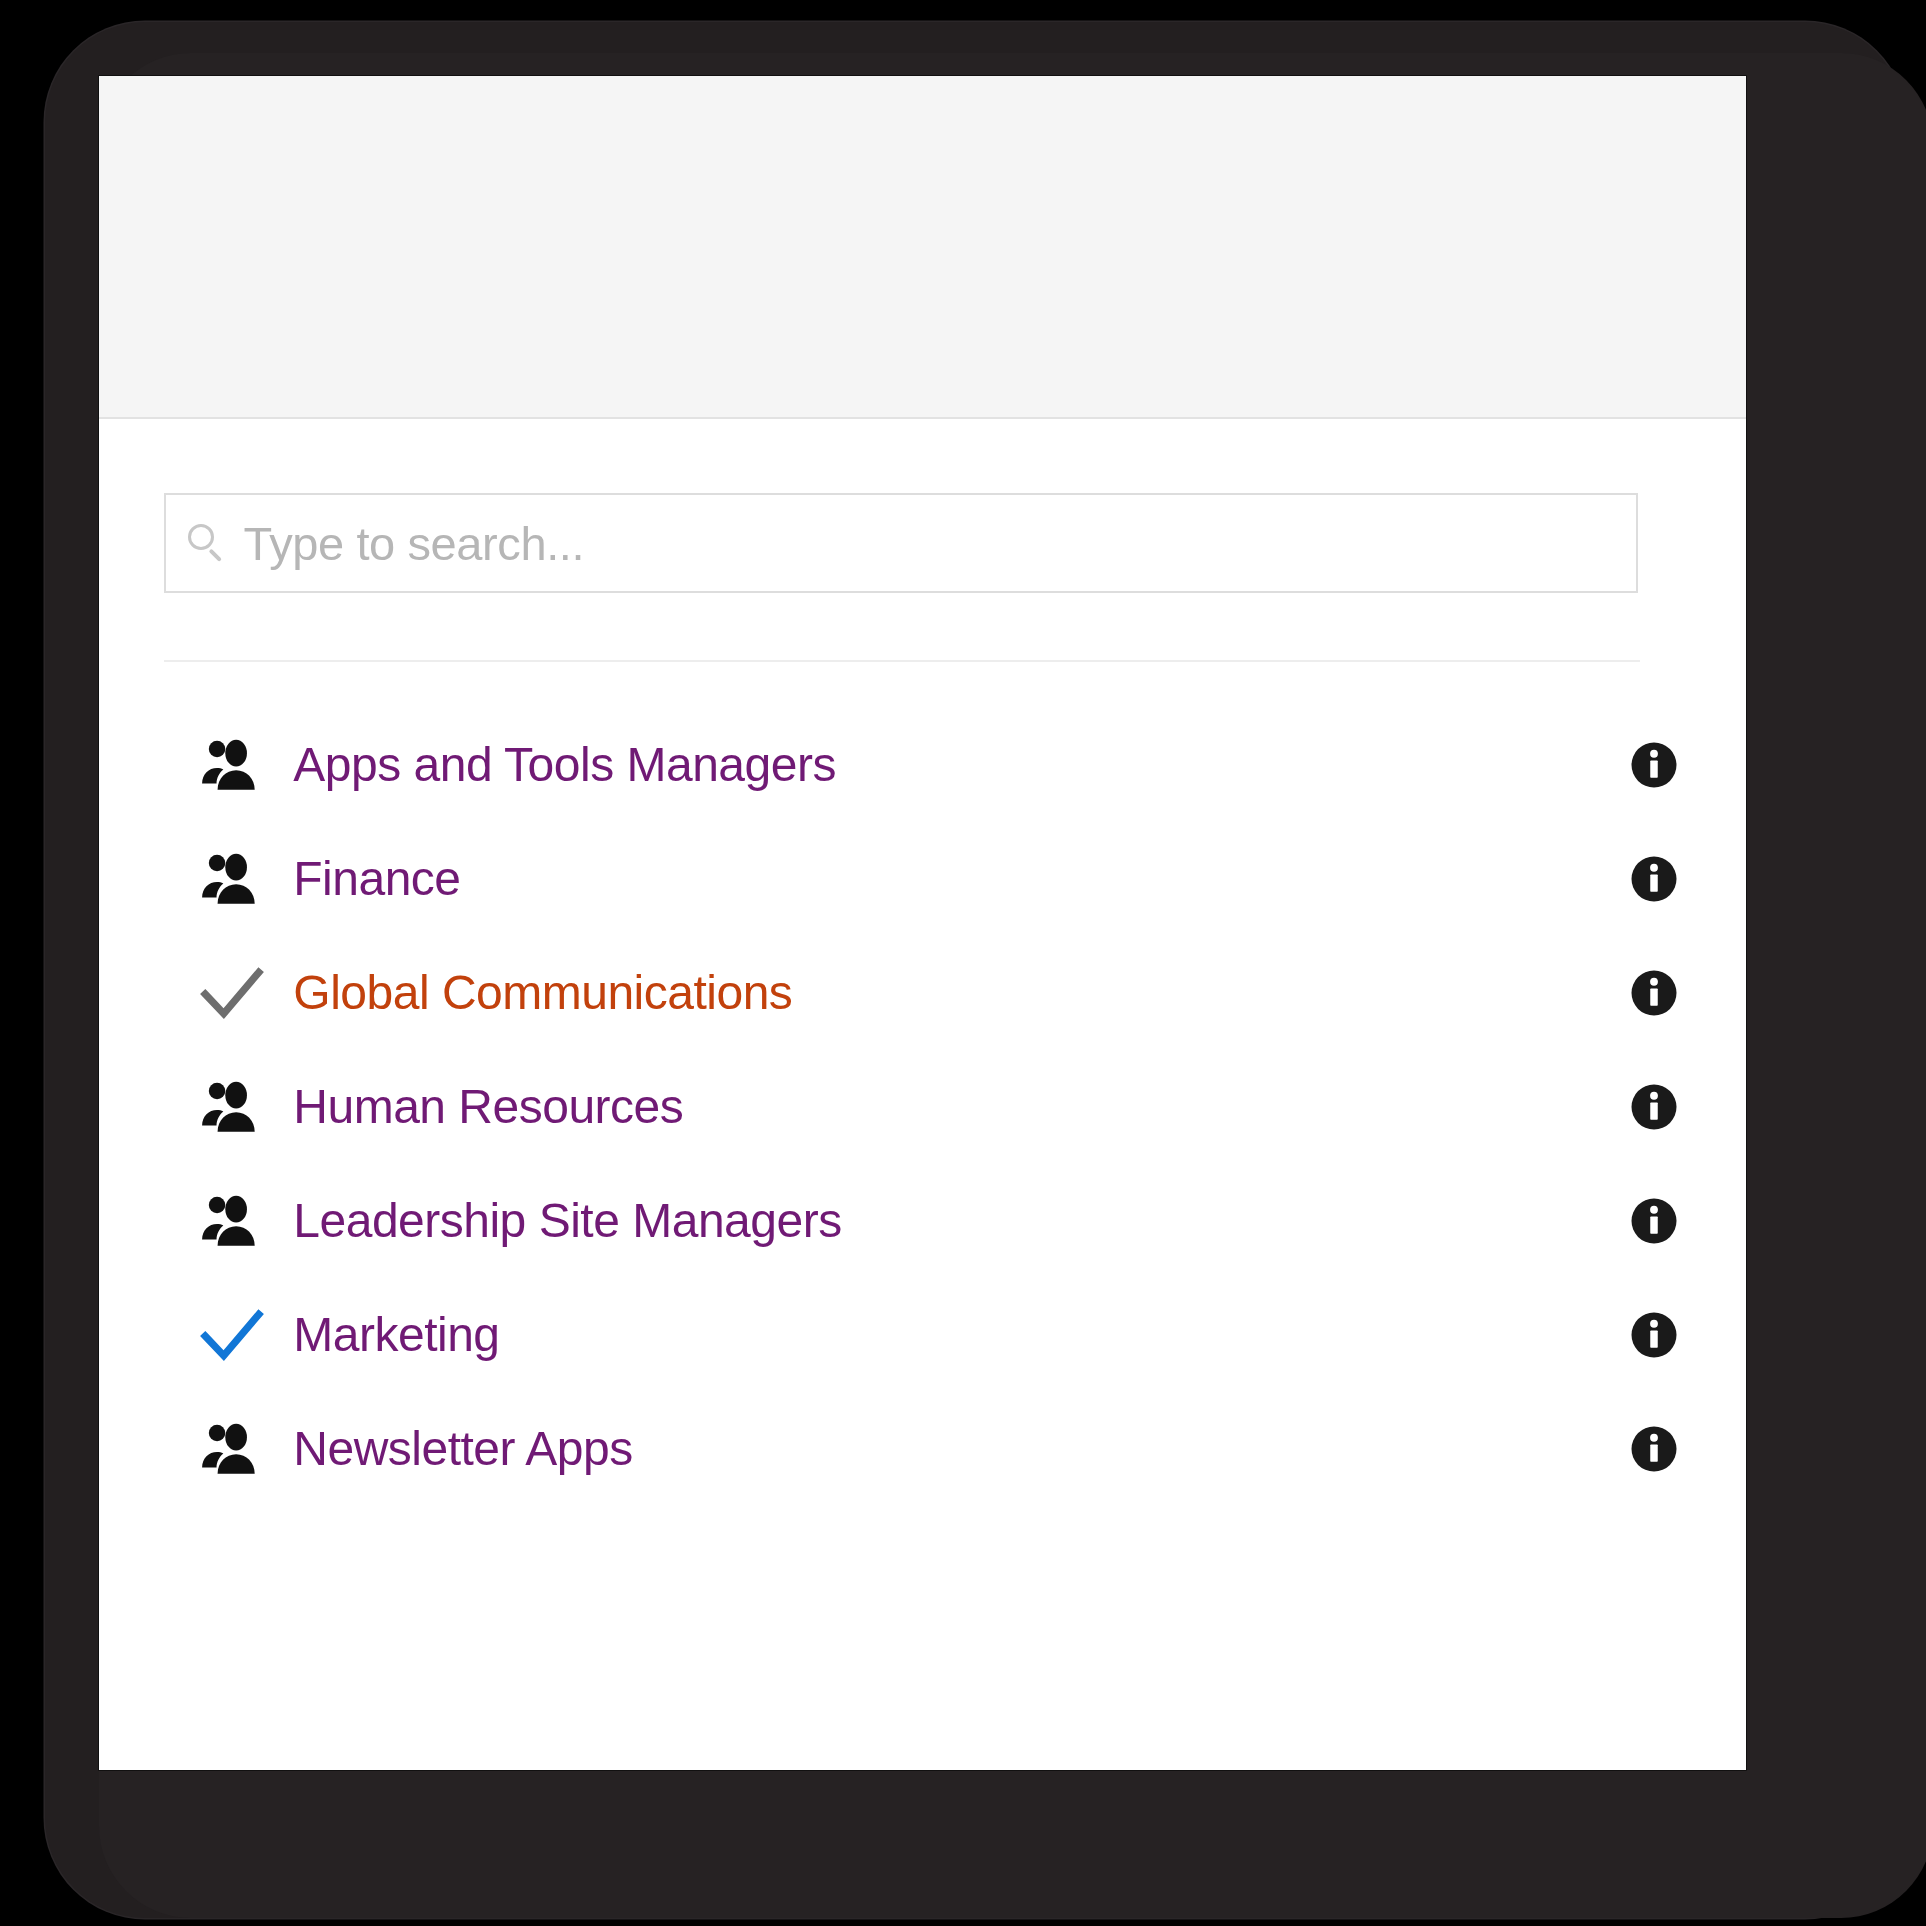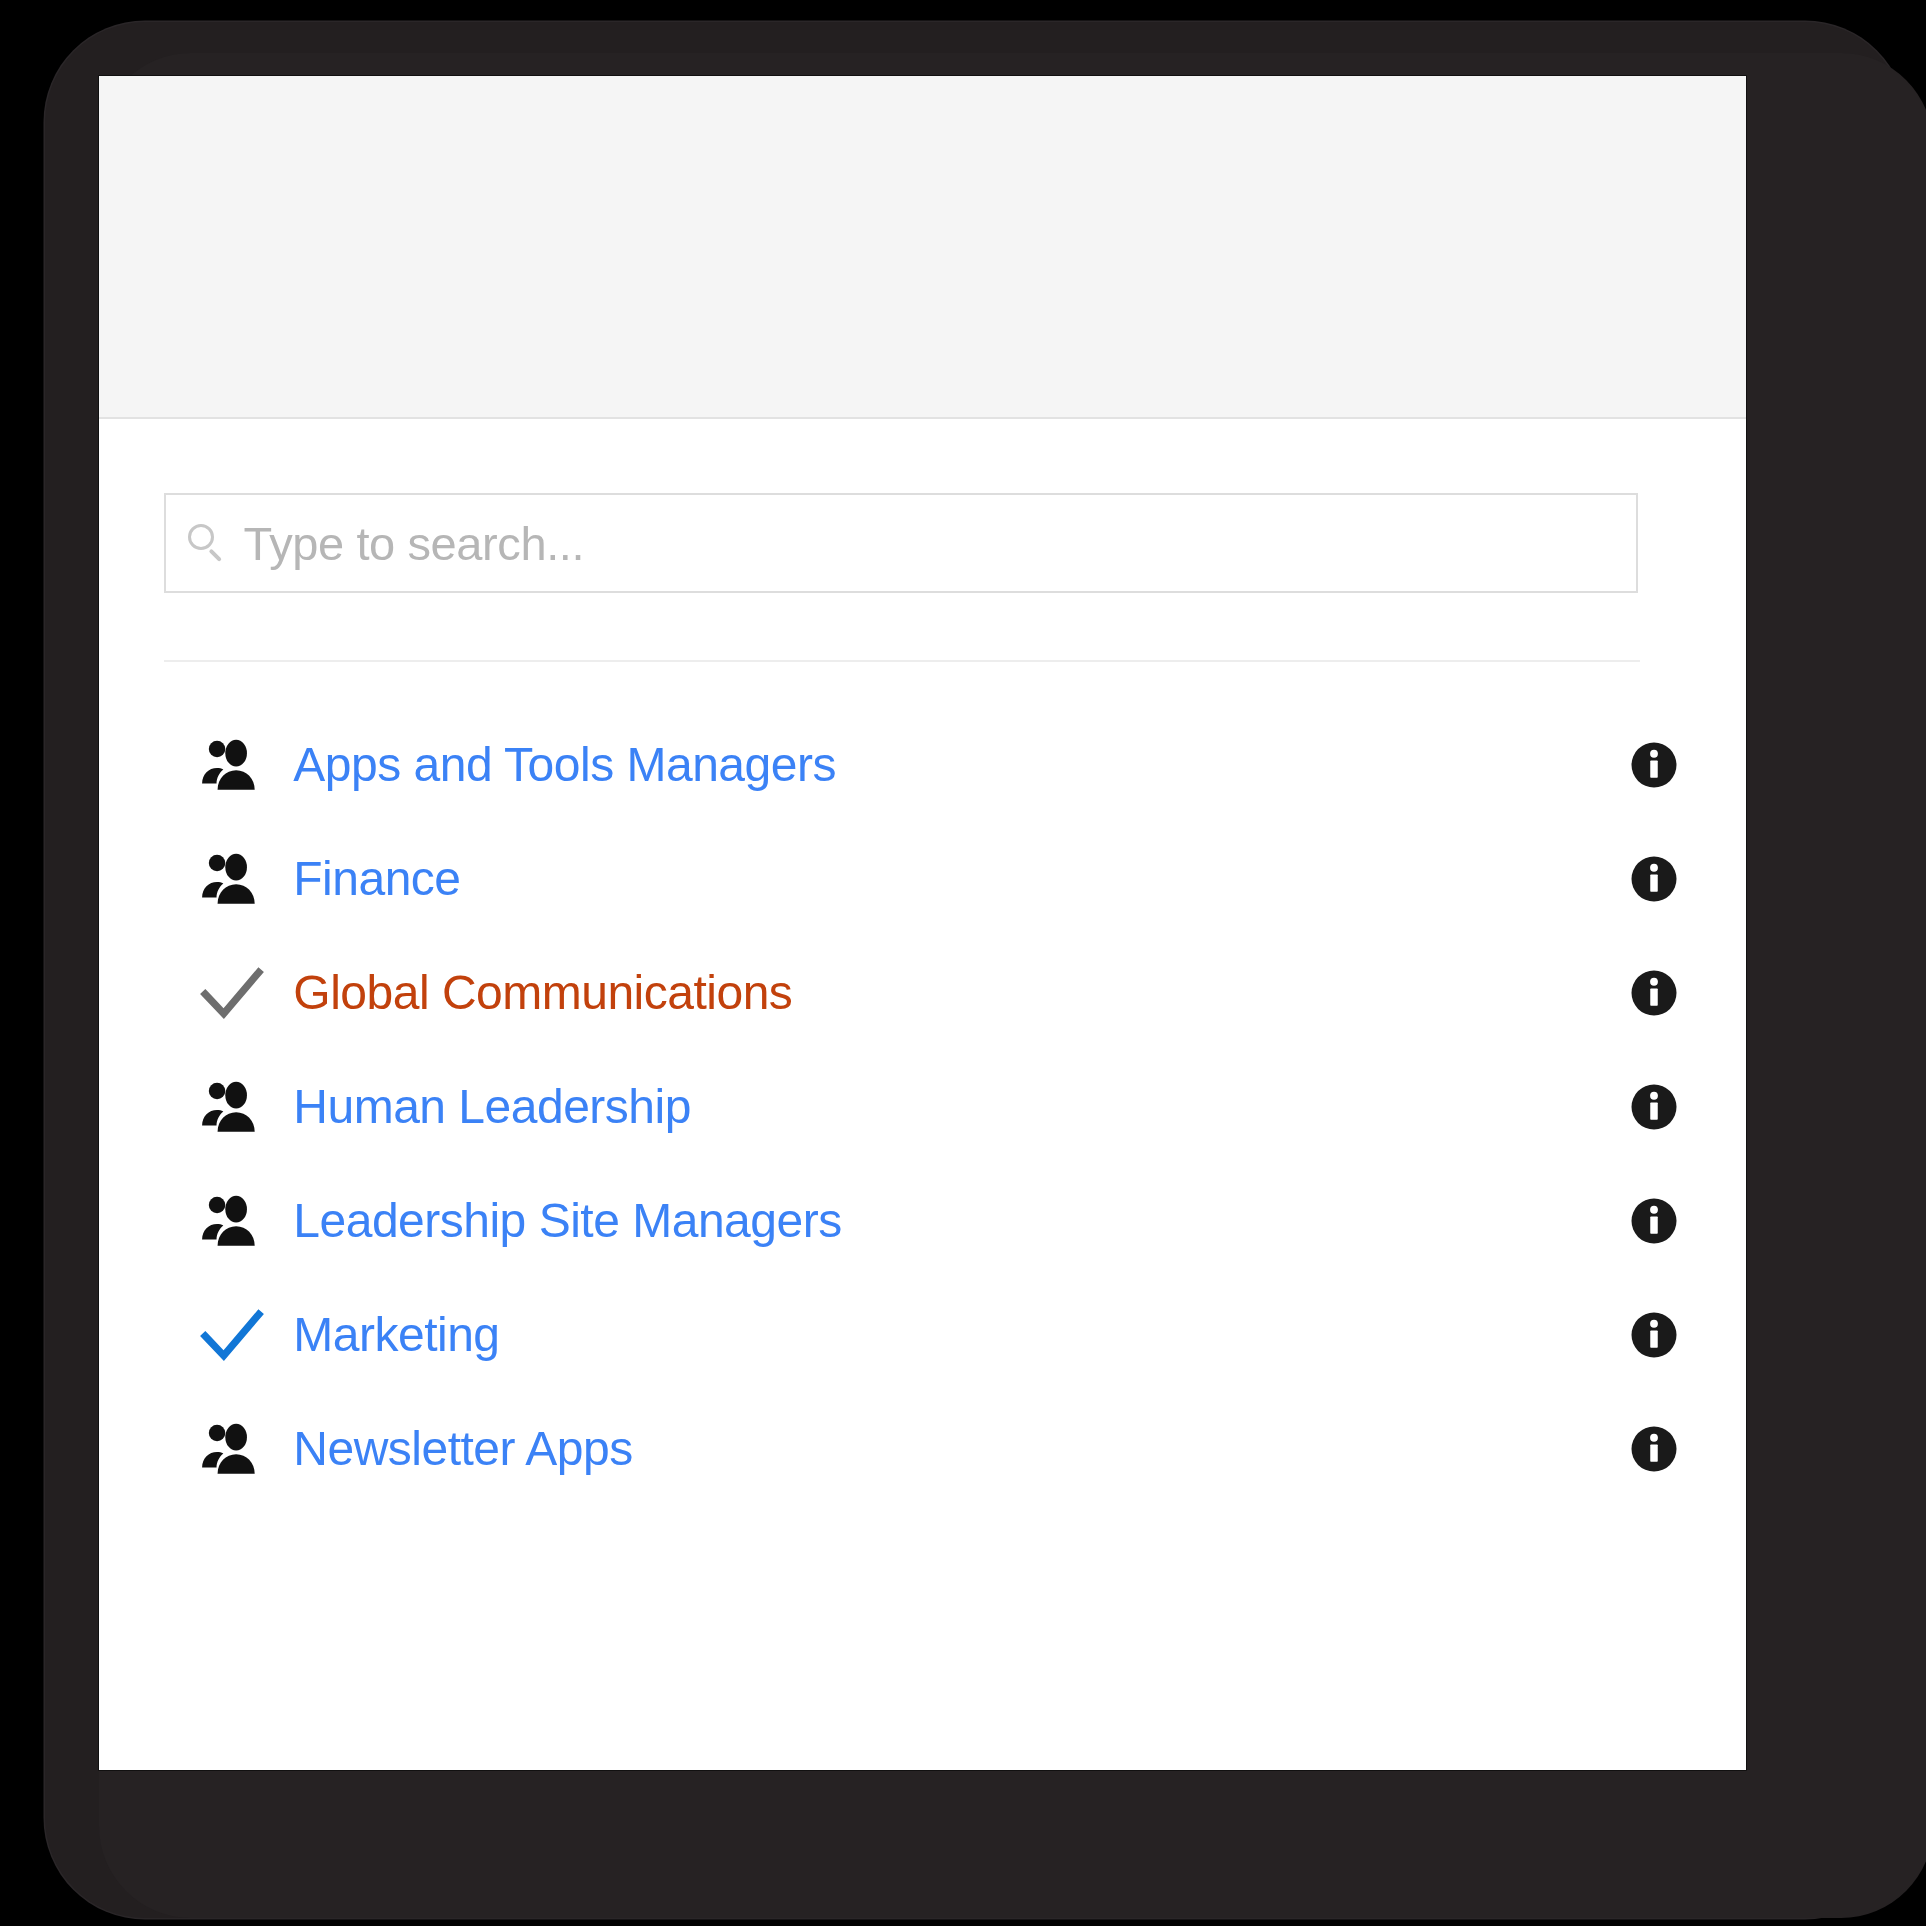--- a/index.html
+++ b/index.html
@@ -171,21 +171,21 @@
     height: 71px;
     display: flex;
     align-items: center;
     justify-content: flex-start;
     padding-left: 35px;
     box-sizing: border-box;
   }
   .item-label {
     flex: 1 1 auto;
     font-size: 48px;
-    color: #3b82f6;
+    color: #701a75;
     letter-spacing: -0.5px;
     white-space: nowrap;
     line-height: 1;
     padding-left: 12.3px;
   }
   .list-item.muted .item-label {
     color: #c2410c;
   }
   .item-info {
     flex: 0 0 auto;
@@ -302,21 +302,21 @@
             <div class="item-leading">
               <svg class="icon-people" viewBox="0 0 64 64">
                 <g fill="#111111">
                   <circle cx="17.5" cy="16.5" r="8"></circle>
                   <path d="M3 50c0-9 6.5-15 14.5-15 2.2 0 4.3.45 6.1 1.3C19.6 39.6 17 44.4 17 50z"></path>
                   <ellipse cx="36" cy="20.5" rx="10.5" ry="13"></ellipse>
                   <path d="M18 56c0-11 8-19 18-19s18 8 18 19z"></path>
                 </g>
               </svg>
             </div>
-            <div class="item-label">Human Leadership</div>
+            <div class="item-label">Human Resources</div>
             <div class="item-info">
               <svg class="icon-info" viewBox="0 0 64 64">
                 <circle cx="32" cy="32" r="30" fill="#1a1a1a"></circle>
                 <circle cx="32" cy="17" r="5.2" fill="#ffffff"></circle>
                 <rect x="27" y="26" width="10" height="23" rx="1" fill="#ffffff"></rect>
               </svg>
             </div>
           </div>
           <div class="list-item">
             <div class="item-leading">

